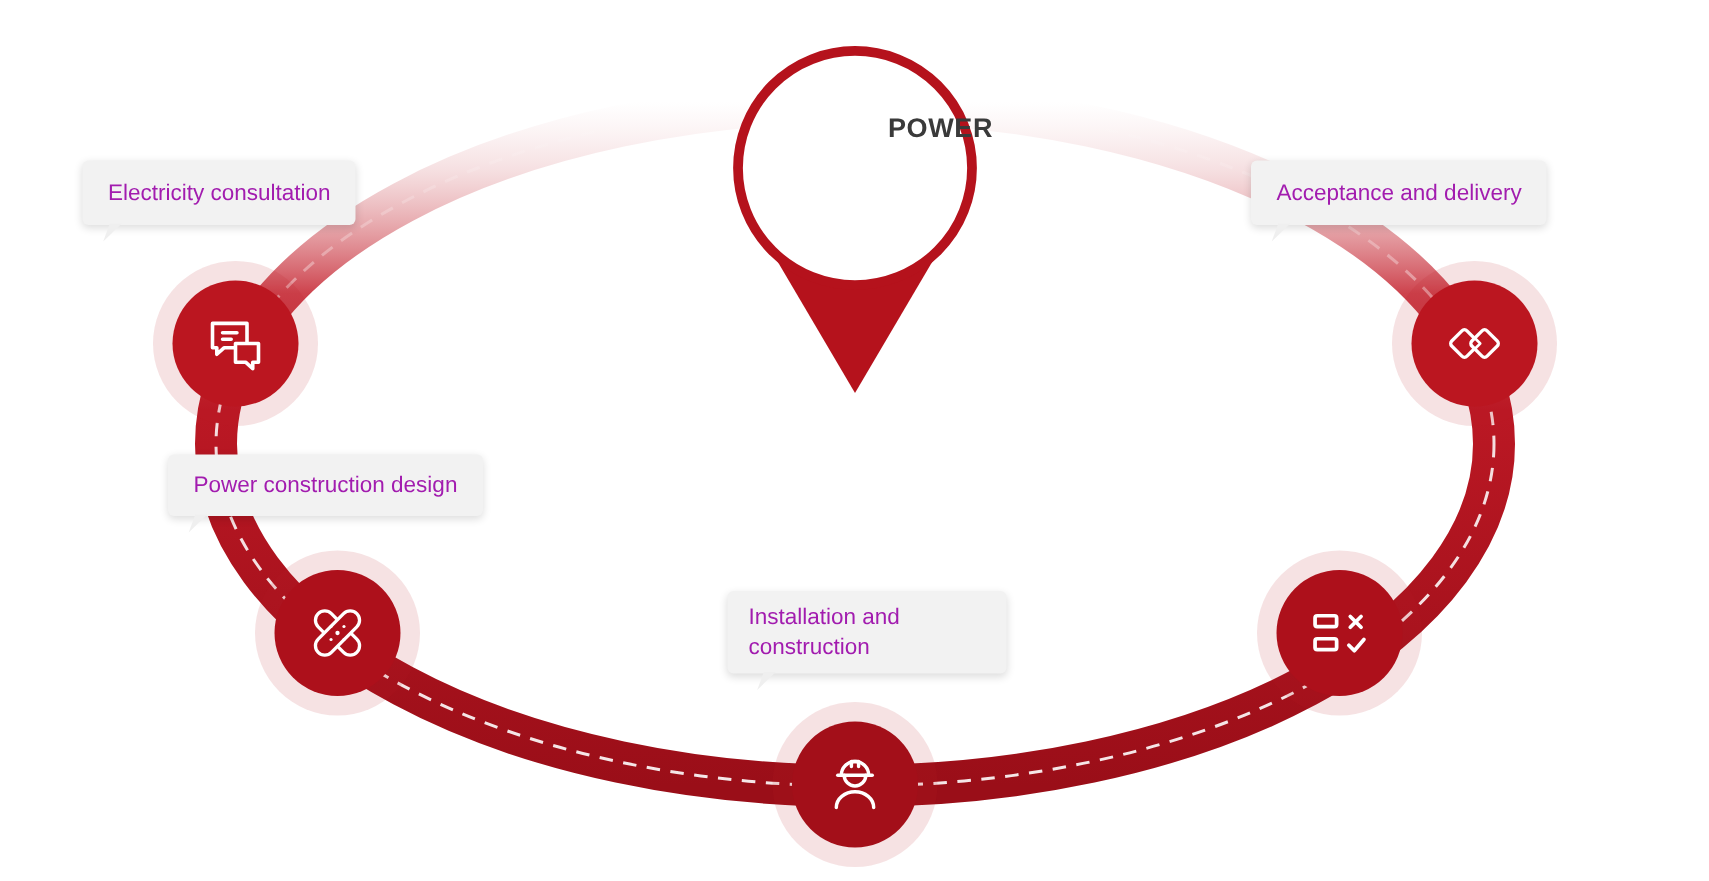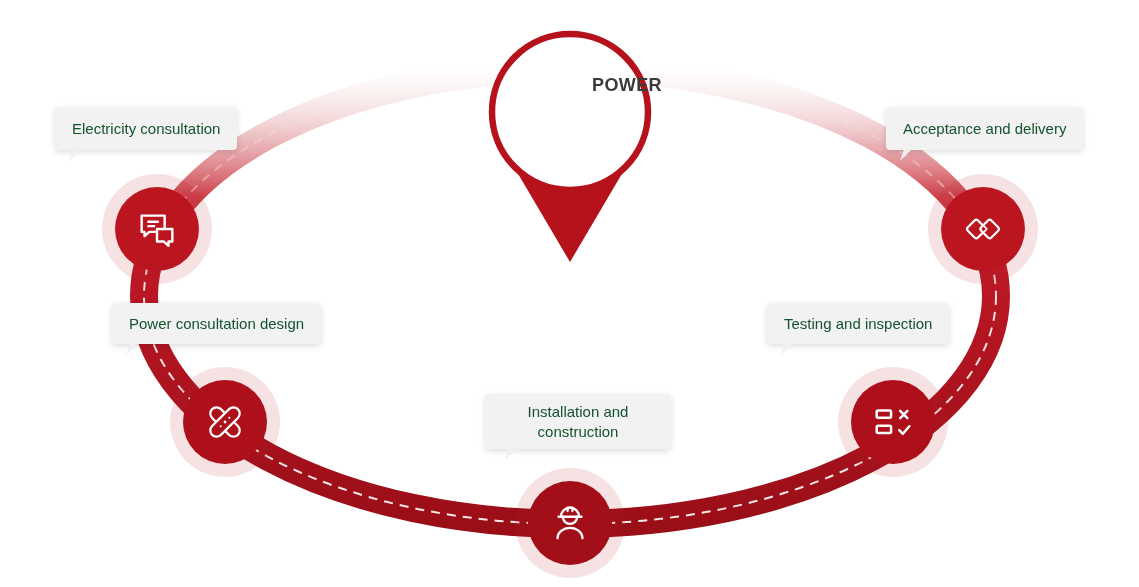--- a/index.html
+++ b/index.html
@@ -26,29 +26,29 @@
   .n-consult{left:115px;top:187px;background:#bb1620;color:#bb1620;}
   .n-design {left:183px;top:380px;background:#ad101b;color:#ad101b;}
   .n-install{left:528px;top:481px;background:#a30f19;color:#a30f19;}
   .n-testing{left:851px;top:380px;background:#ad101b;color:#ad101b;}
   .n-accept {left:941px;top:187px;background:#bb1620;color:#bb1620;}
 
   
   .label{
     position:absolute;display:flex;align-items:center;z-index:3;
     background:#f2f2f2;border-radius:4px;padding:0 17px;
-    font-size:15px;color:#14532d;white-space:nowrap;
+    font-size:15px;color:#a21caf;white-space:nowrap;
     box-shadow:0 2px 6px rgba(0,0,0,.14);
   }
   .lab-consult{left:55px; top:107px;height:43px;}
   .lab-design {left:112px;top:303px;height:41px;}
   .lab-install{left:485px;top:394px;height:auto;width:158px;padding:8px 14px;
-               white-space:normal;text-align:center;line-height:1.3;justify-content:center;}
+               white-space:normal;line-height:1.3;justify-content:center;}
   .lab-testing{left:767px;top:303px;height:41px;}
-  .lab-accept {left:886px;top:107px;height:43px;}
+  .lab-accept {left:834px;top:107px;height:43px;}
 
   .tail{
     position:absolute;bottom:-11px;left:16px;width:0;height:0;
     border-top:12px solid #efefef;border-right:8px solid transparent;
     transform:skewX(-20deg);
   }
   .lab-install .tail{left:22px;}
 </style>
 </head>
 <body>
@@ -155,32 +155,28 @@
       </svg>
     </span>
   </div>
 
   <div class="label lab-consult">
     <span>Electricity consultation</span>
     <span class="tail"></span>
   </div>
 
   <div class="label lab-design">
-    <span>Power consultation design</span>
+    <span>Power construction design</span>
     <span class="tail"></span>
   </div>
 
   <div class="label lab-install">
     <span>Installation and construction</span>
     <span class="tail"></span>
   </div>
 
-  <div class="label lab-testing">
-    <span>Testing and inspection</span>
-    <span class="tail"></span>
-  </div>
 
   <div class="label lab-accept">
     <span>Acceptance and delivery</span>
     <span class="tail"></span>
   </div>
 
 </div>
 
 </body></html>

